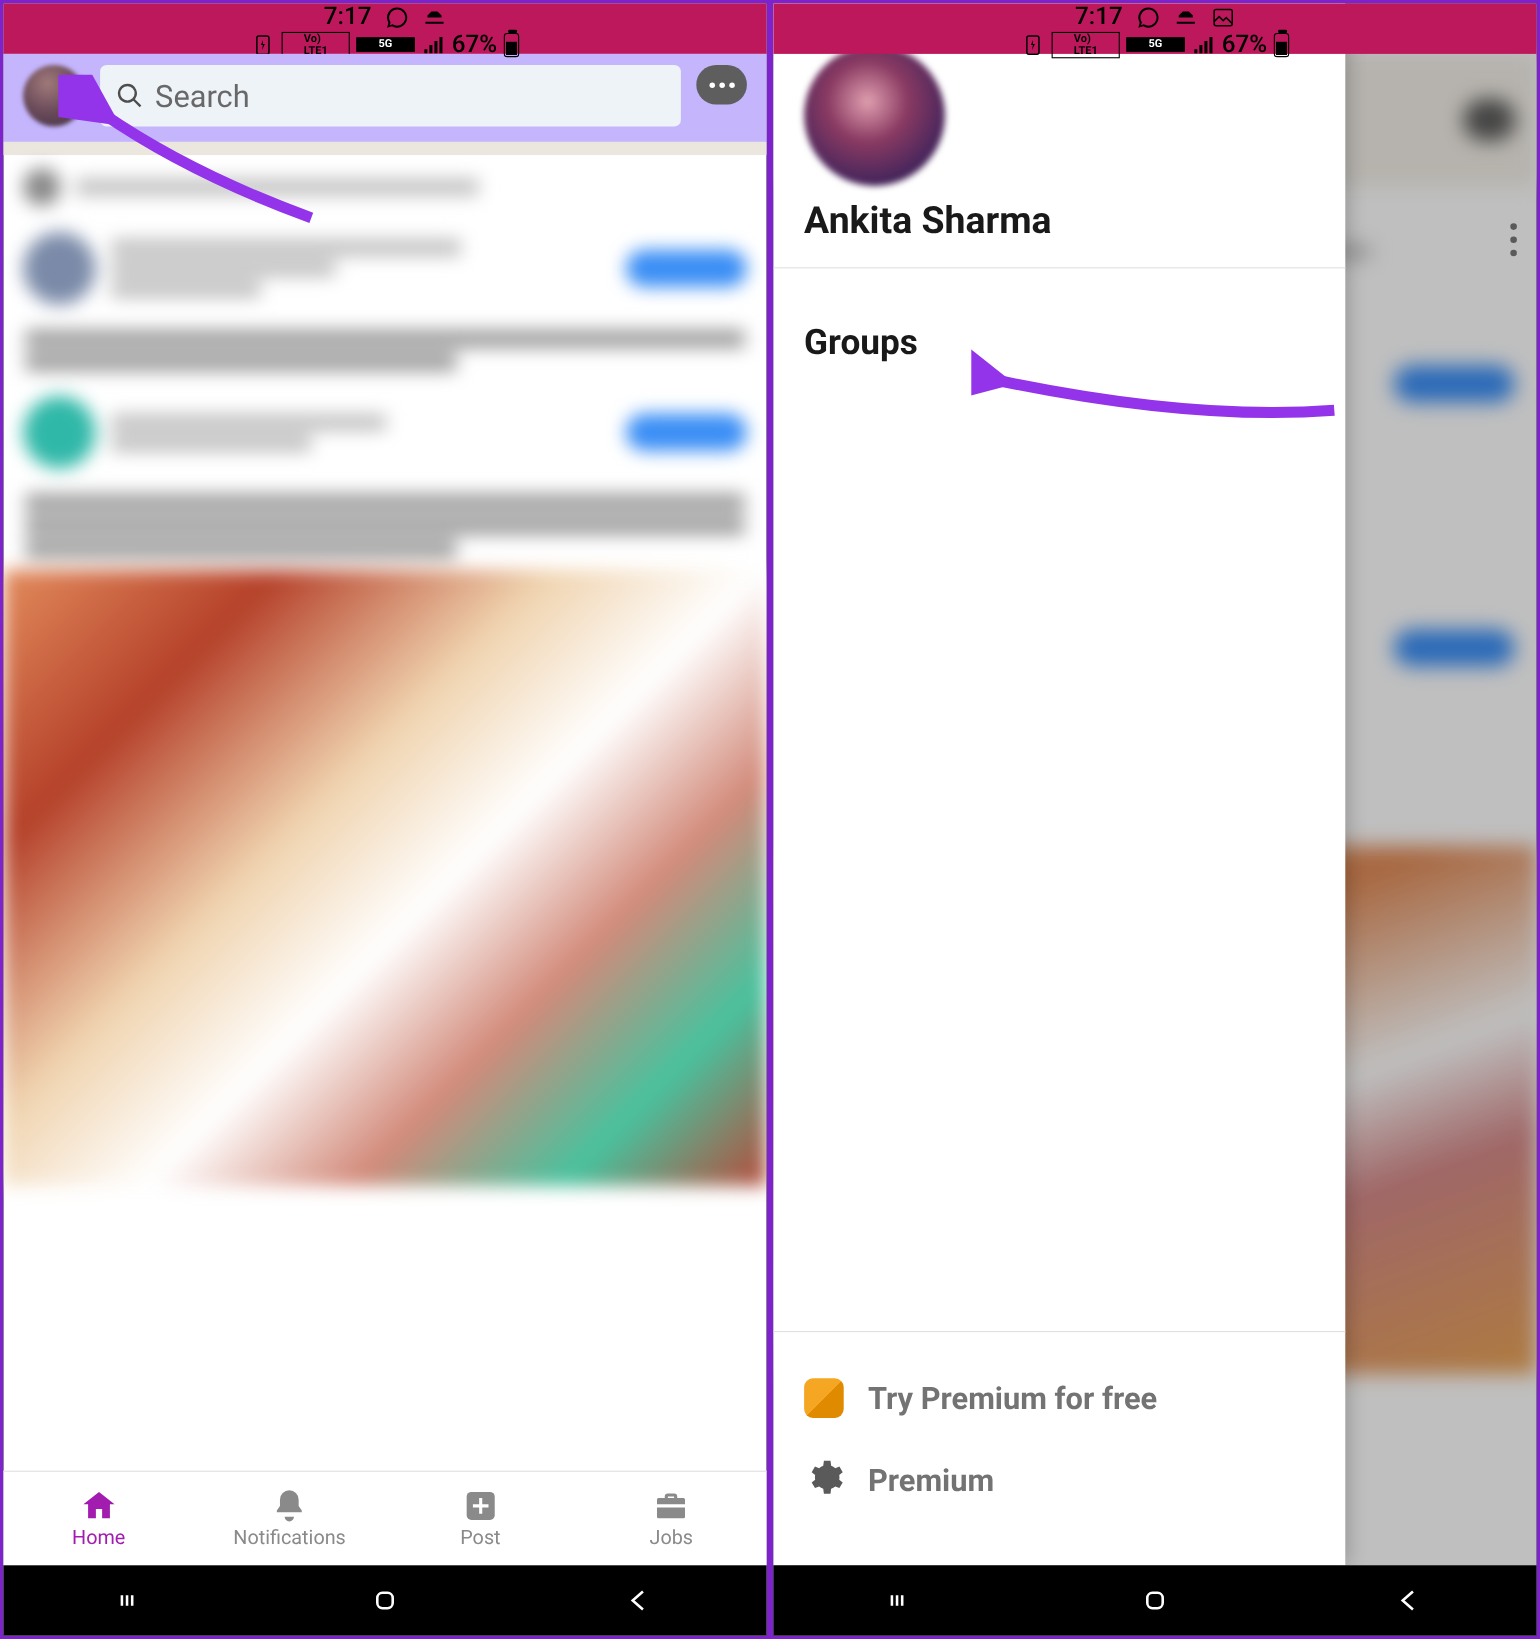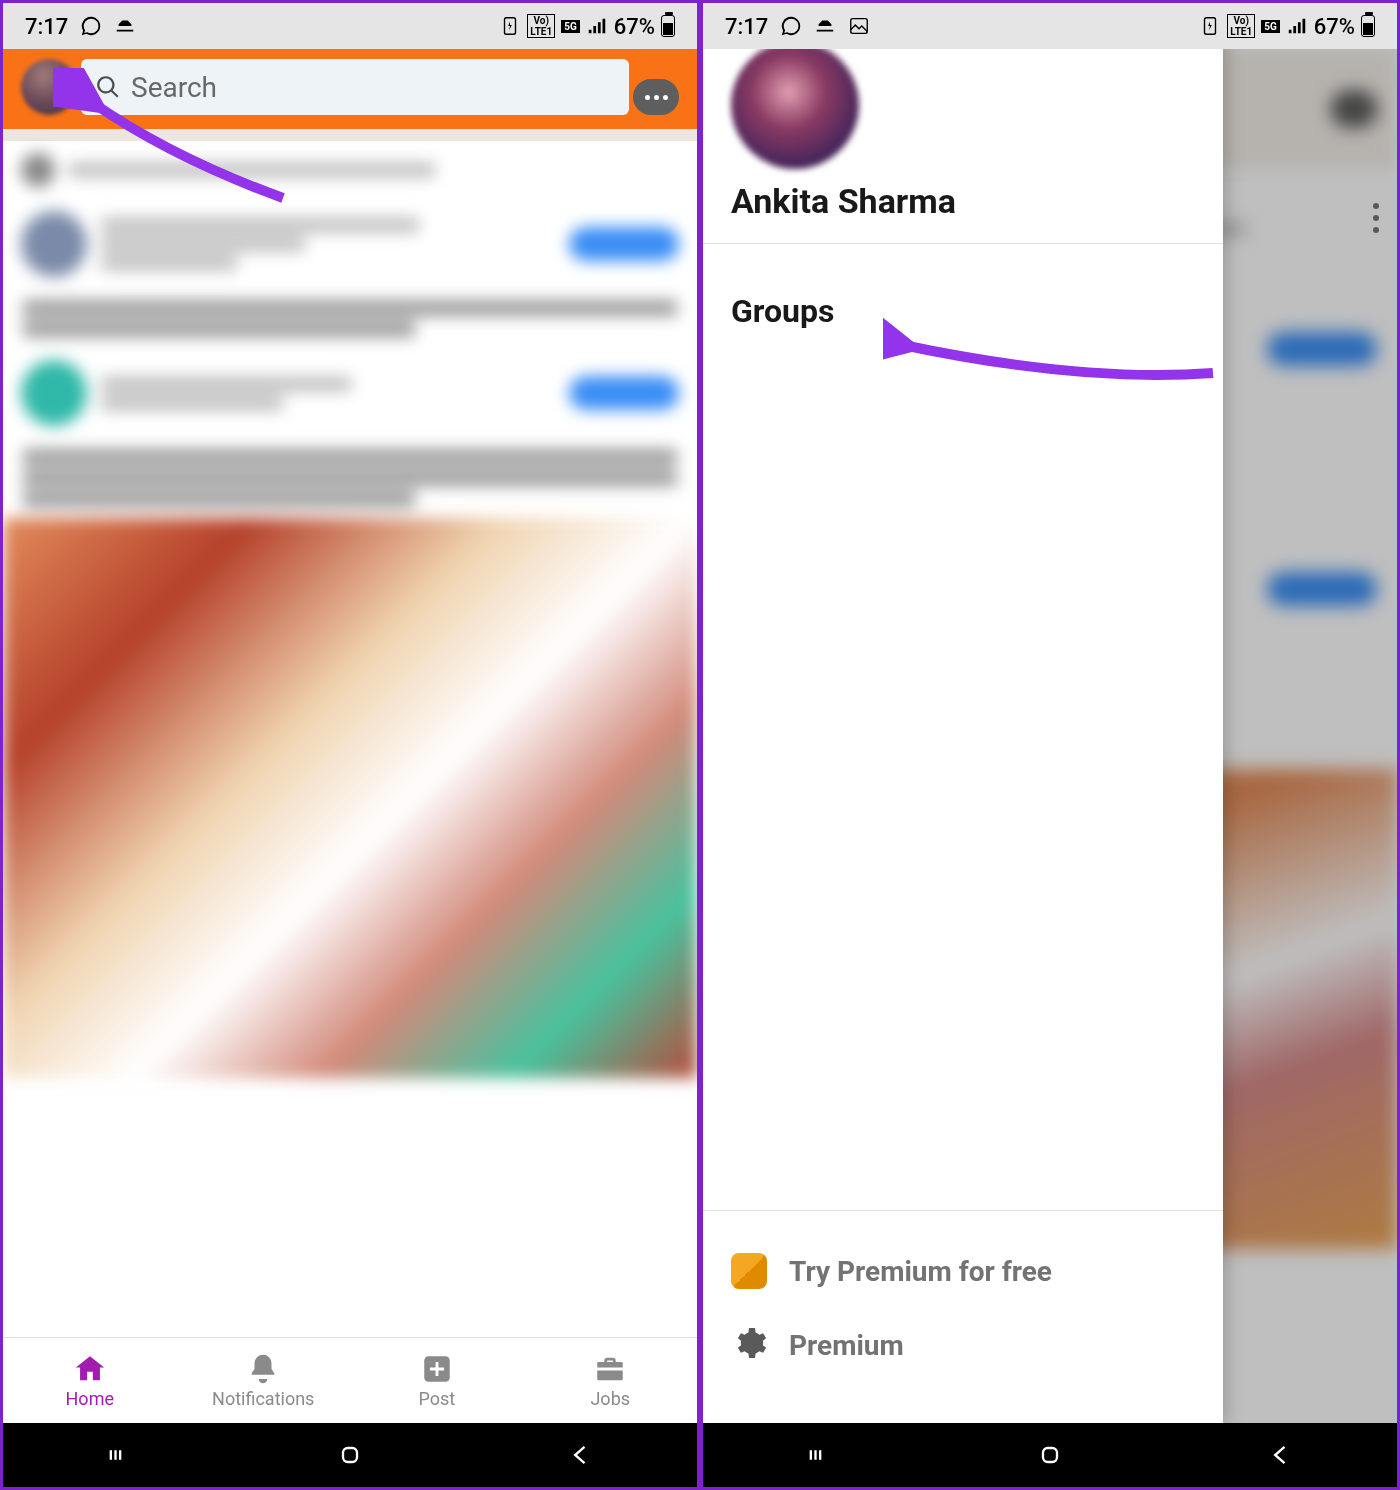--- a/index.html
+++ b/index.html
@@ -26,36 +26,37 @@
     display: flex;
     flex-direction: column;
   }
   
   .statusbar {
     height: 46px;
     display: flex;
     align-items: center;
     justify-content: space-between;
     padding: 0 22px;
-    background: #e5e5e5;
+    background: #be185d;
     font-weight: 500;
     color: #000;
     font-size: 22px;
+    flex-direction: column;
   }
   .status-left { display: flex; align-items: center; gap: 12px; }
   .status-right { display: flex; align-items: center; gap: 6px; }
   .sicon { width: 22px; height: 22px; display:inline-flex; align-items:center; justify-content:center;}
-  .mini { font-size: 10px; border:1.5px solid #000; border-radius:0; padding:0 2px; font-weight:700; line-height:11px;text-align:center;}
+  .mini { font-size: 10px; border:1.5px solid #000; border-radius:0; padding:0 19px; font-weight:700; line-height:11px;}
   
   .header {
     display: flex;
-    align-items: flex-end;
+    align-items: flex-start;
     padding: 10px 18px 14px 18px;
-    gap: 4px;
-    background: #f97316;
+    gap: 14px;
+    background: #c4b5fd;
   }
   .avatar {
     width: 56px; height: 56px; border-radius: 50%; flex: none;
     background: radial-gradient(circle at 40% 30%, #a07a7a 0%, #6b4b5a 50%, #3c3043 100%);
     filter: blur(2px);
   }
   .search {
     flex: 1;
     height: 56px;
     background: #eef3f8;

